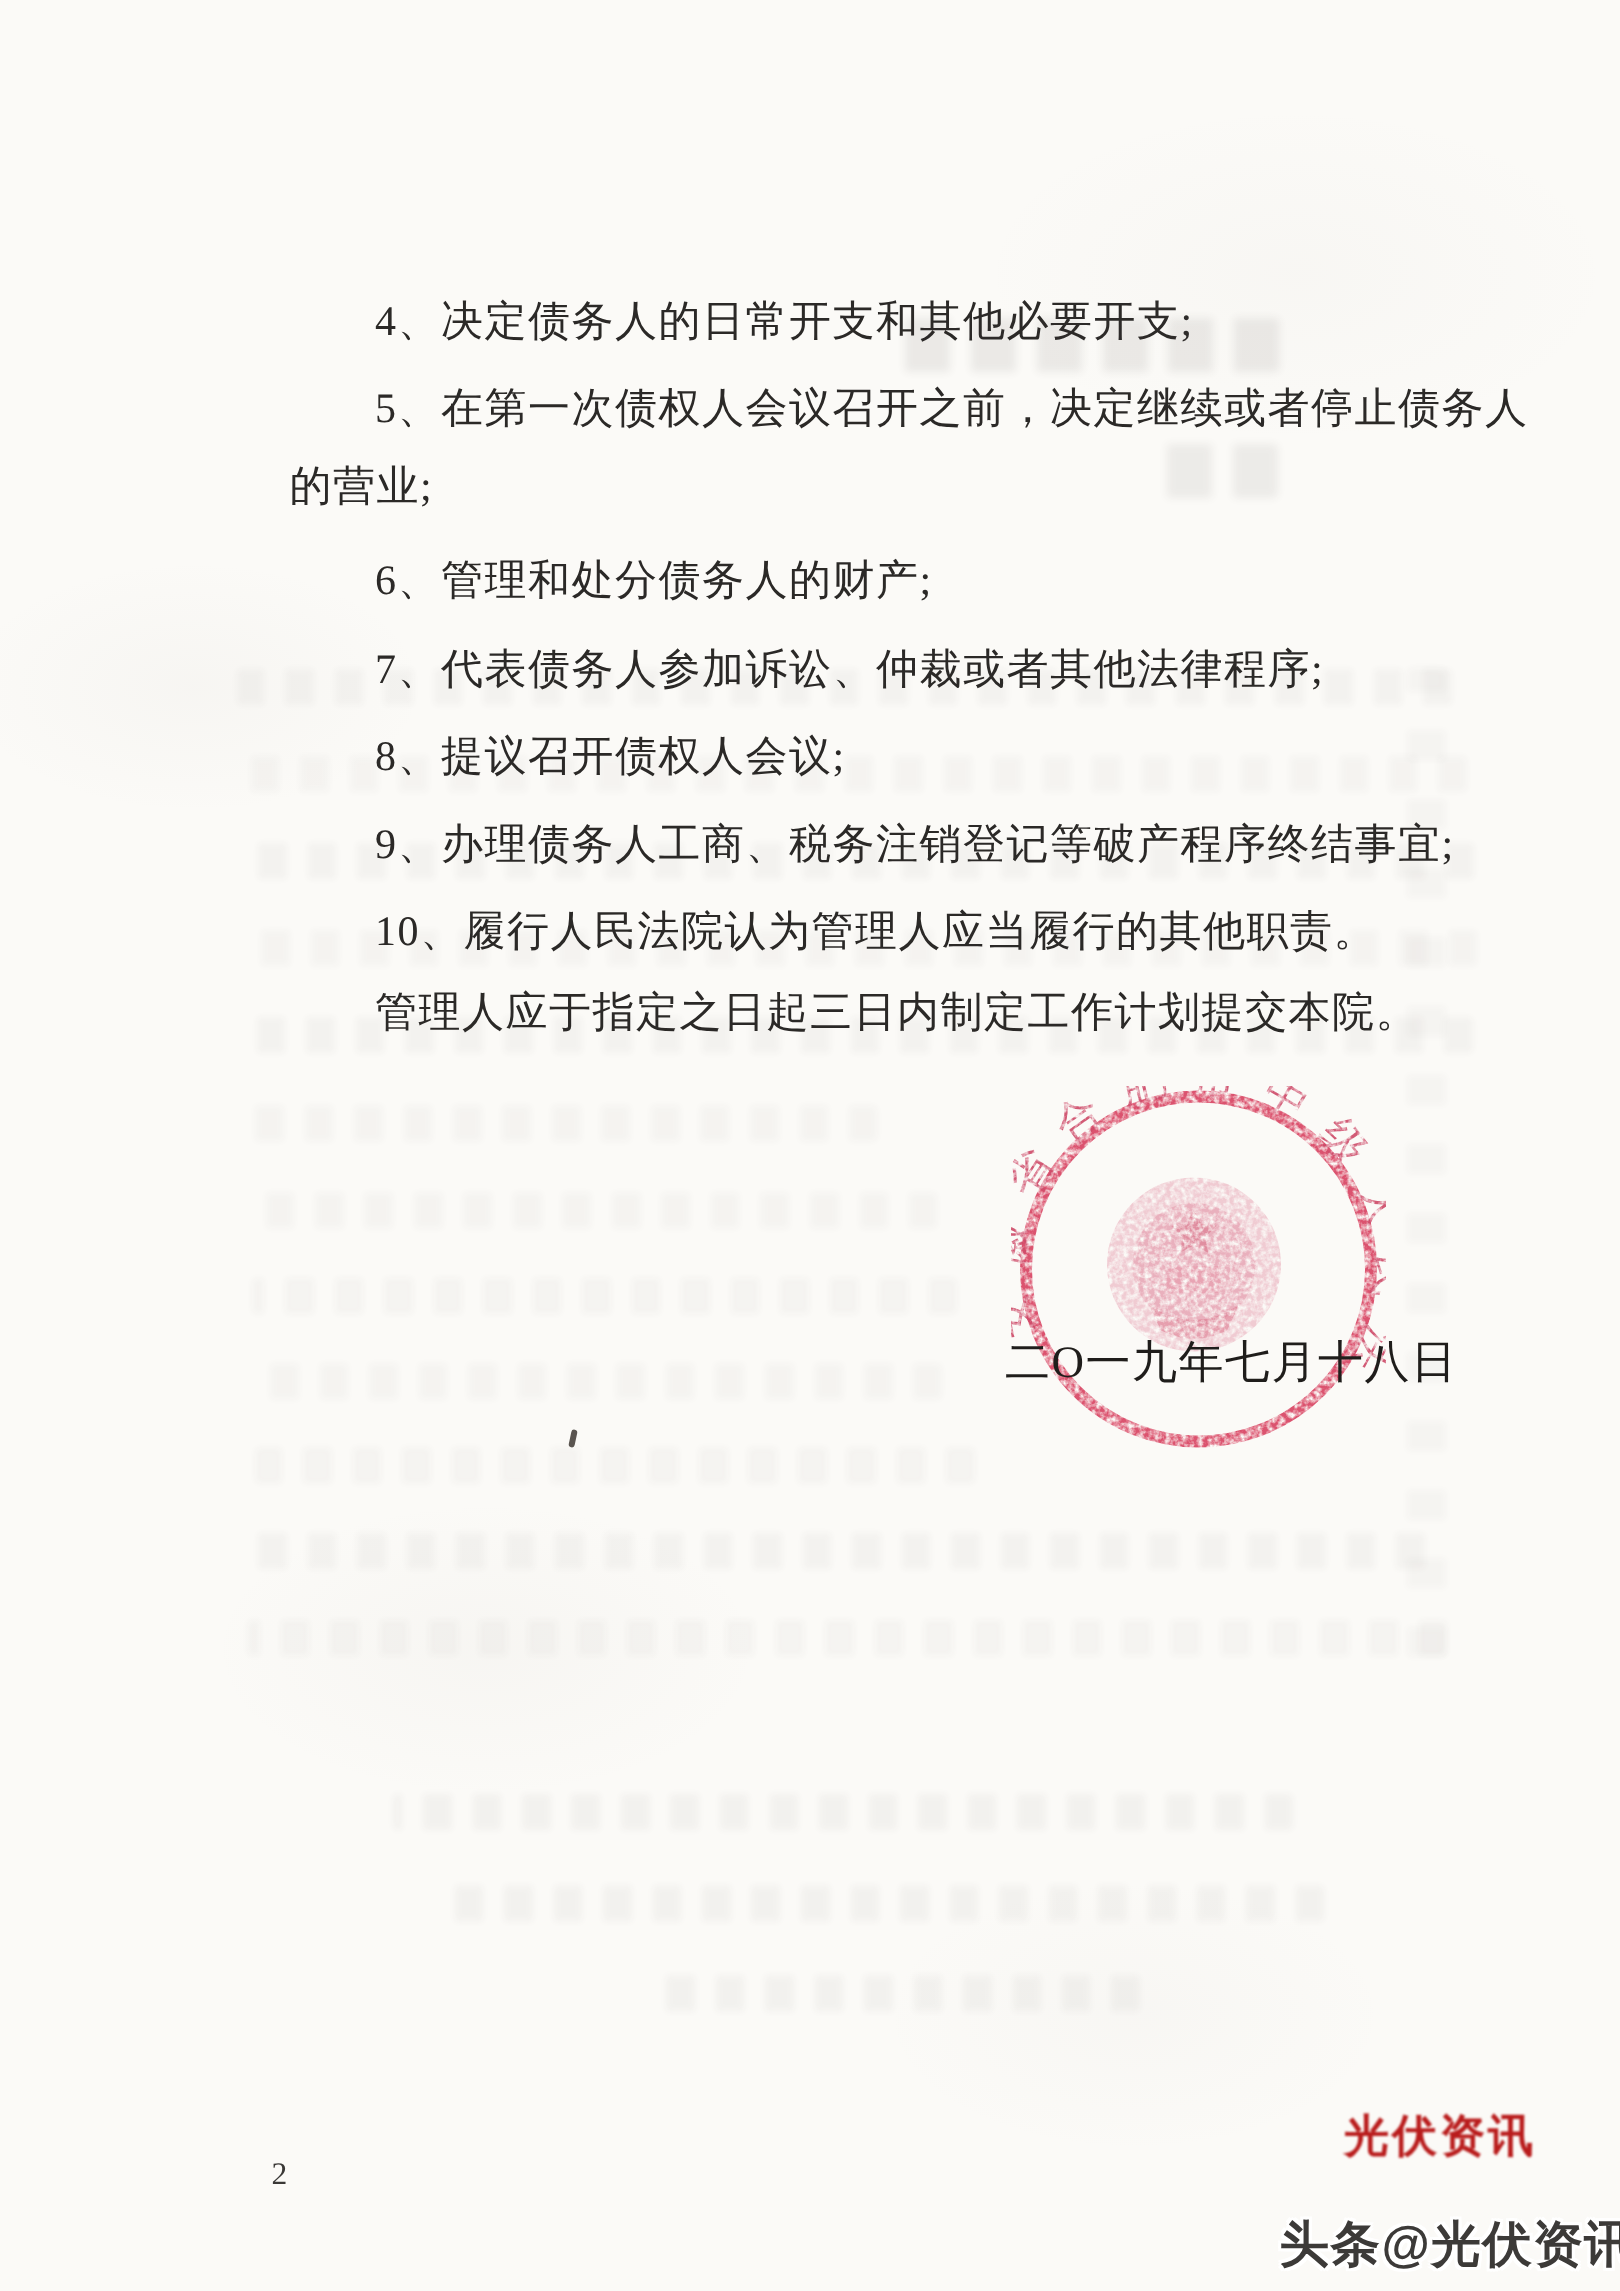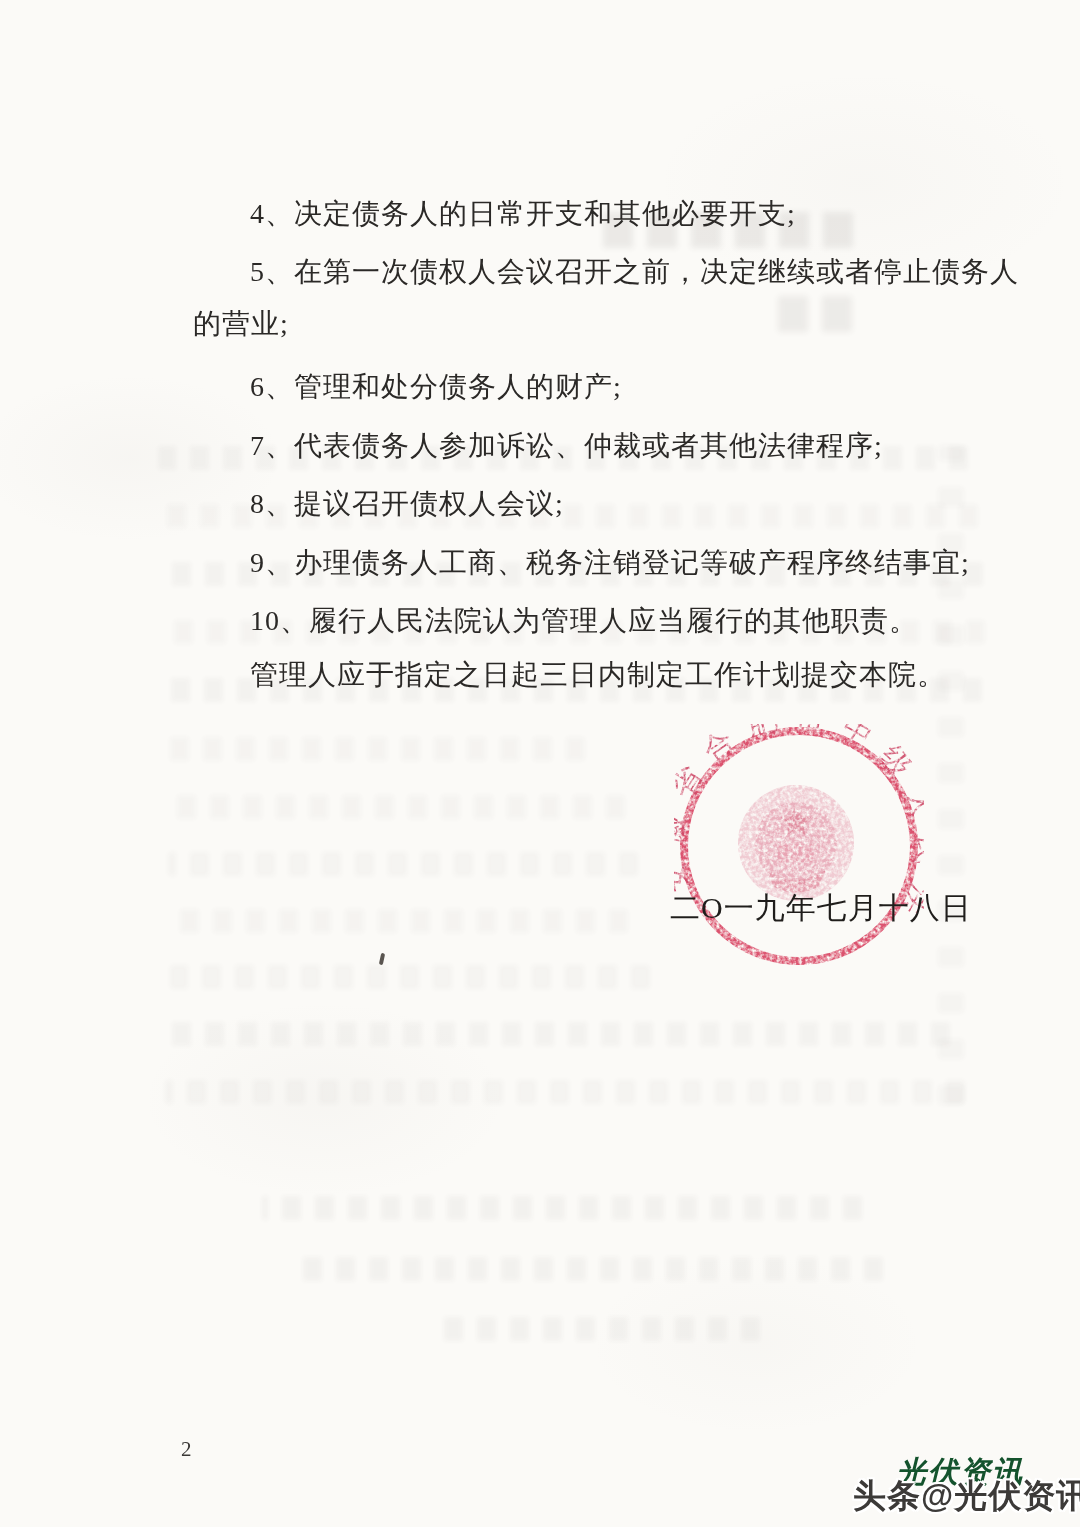--- a/index.html
+++ b/index.html
@@ -50,24 +50,24 @@
   .bleed.vert{
     width:26px;
     background:repeating-linear-gradient(0deg, rgba(60,54,52,0.7) 0 20px, transparent 20px 46px);
     filter:blur(2.6px);
   }
   .speck{
     position:absolute;left:380px;top:953px;width:4px;height:12px;
     background:#5a5550;border-radius:2px;transform:rotate(12deg);
   }
   .wm-ghost{
-    position:absolute;left:896px;top:1452px;
+    position:absolute;left:896px;top:1404px;
     font-family:"Liberation Sans","DejaVu Sans",sans-serif;
     font-weight:bold;font-size:30px;letter-spacing:2px;
-    color:#14532d;filter:blur(0.6px);white-space:nowrap;z-index:8;font-style:italic;
+    color:#b91c1c;filter:blur(0.6px);white-space:nowrap;z-index:8;
   }
   .wm-main{
     position:absolute;left:853px;top:1474px;
     font-family:"Liberation Sans","DejaVu Sans",sans-serif;
     font-weight:bold;font-size:33px;letter-spacing:1px;
     color:#3c3a38;white-space:nowrap;z-index:9;
     text-shadow:
       -2px 0 #ffffff, 2px 0 #ffffff, 0 -2px #ffffff, 0 2px #ffffff,
       -2px -2px #ffffff, 2px 2px #ffffff, -2px 2px #ffffff, 2px -2px #ffffff;
   }

